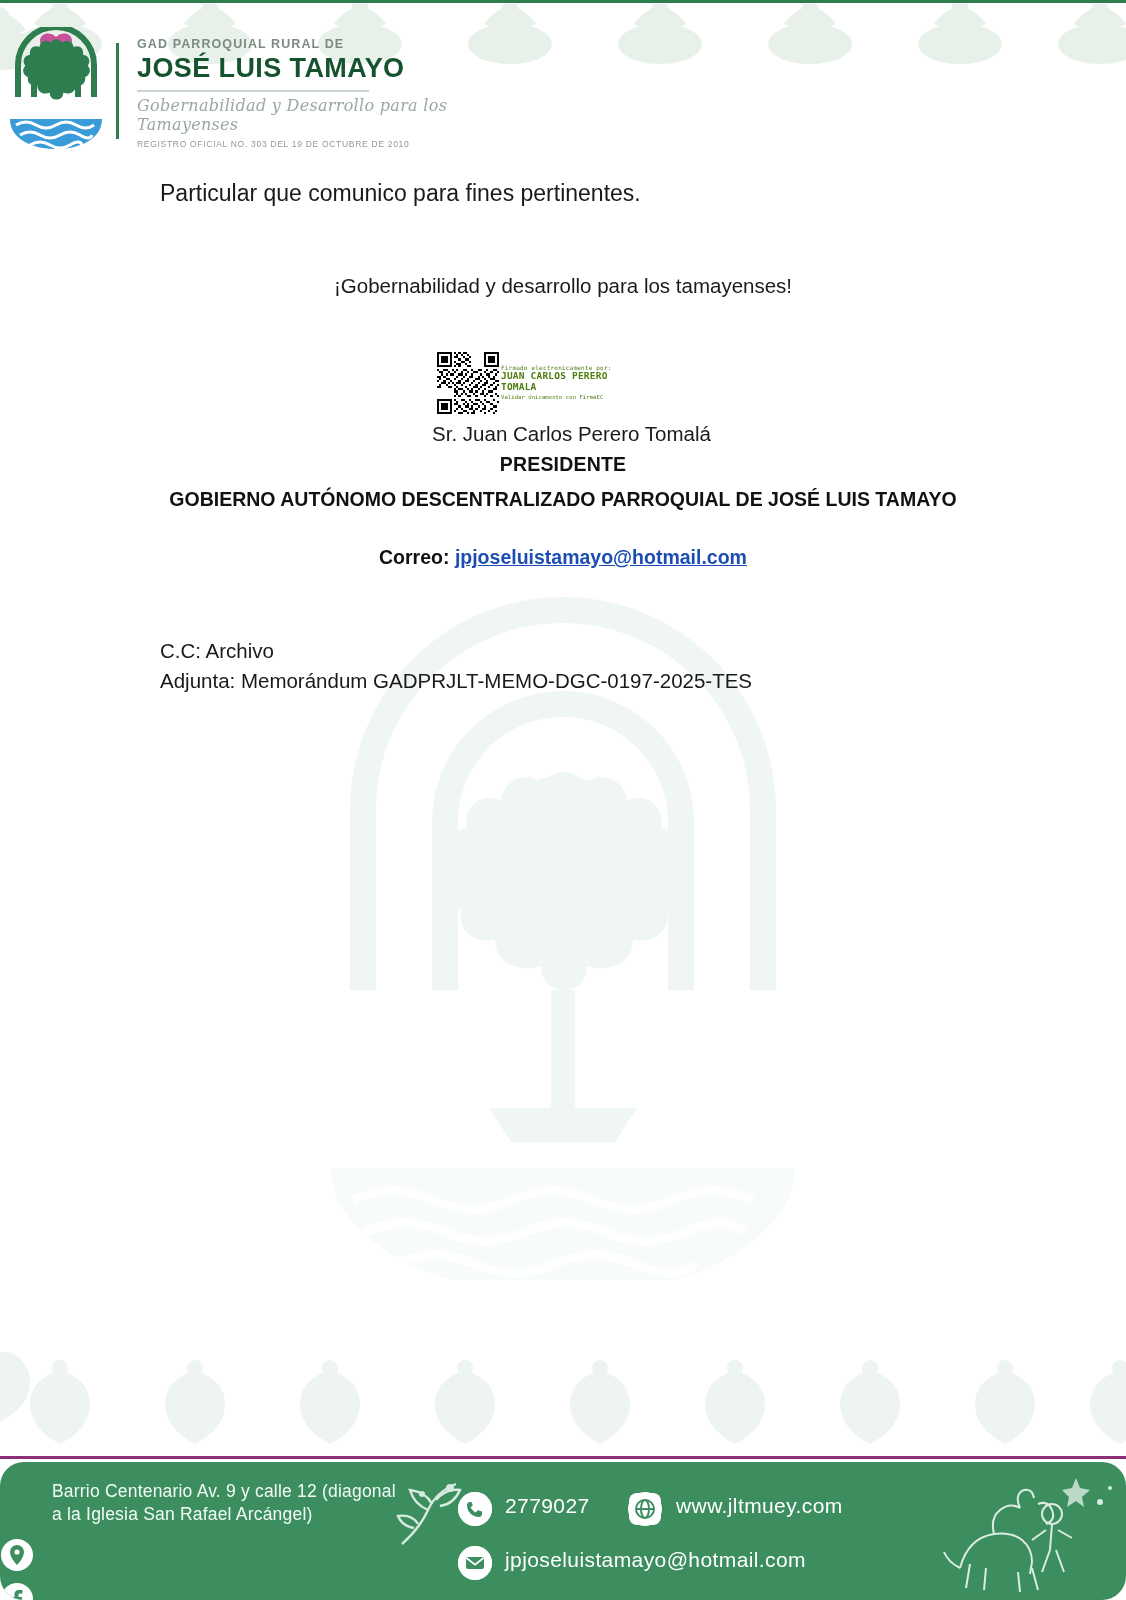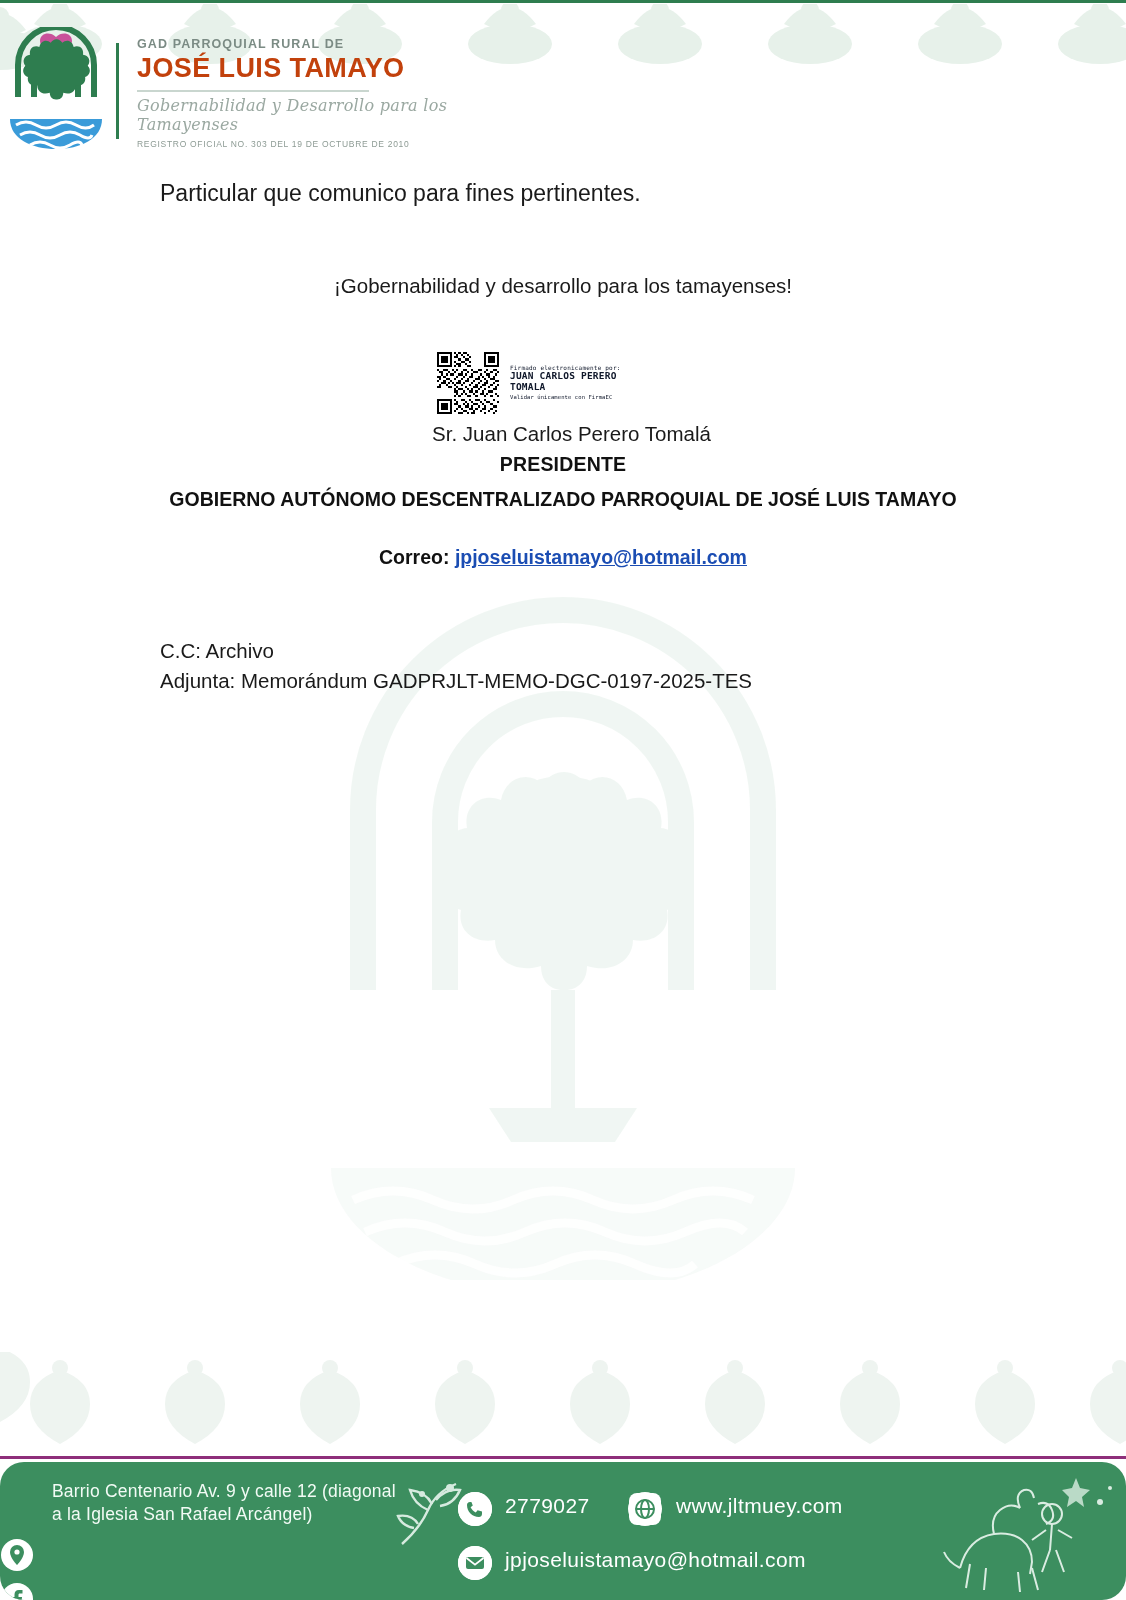--- a/index.html
+++ b/index.html
@@ -75,21 +75,21 @@
   .header-text { padding-top: 4px; }
   .header-eyebrow {
     font-size: 12.5px;
     letter-spacing: 1.1px;
     color: #7b8b84;
     font-weight: 600;
   }
   .header-title {
     font-size: 27px;
     font-weight: 800;
-    color: #c2410c;
+    color: #14532d;
     letter-spacing: 0.4px;
     margin-top: 2px;
   }
   .header-rule {
     width: 232px;
     height: 2px;
     background: #c9d6cf;
     margin: 6px 0 4px 0;
   }
   .header-slogan {
@@ -146,24 +146,24 @@
     display: flex;
     align-items: flex-start;
   }
   .qr {
     width: 62px;
     height: 62px;
     flex: none;
     background: #ffffff;
   }
   .sig-lines {
-    margin-left: 11px;
+    margin-left: 2px;
     padding-top: 13px;
     font-family: "DejaVu Sans Mono", monospace;
-    color: #0f172a;
+    color: #4d7c0f;
     line-height: 1.08;
   }
   .sig-small { font-size: 6px; letter-spacing: .2px; }
   .sig-name { font-size: 9.5px; font-weight: 700; letter-spacing: .2px; }
   .sig-valid { font-size: 5.5px; margin-top: 3px; letter-spacing: .1px; }
 
   .sign-name {
     position: absolute;
     left: 0; top: 422px;
     width: 1126px;

